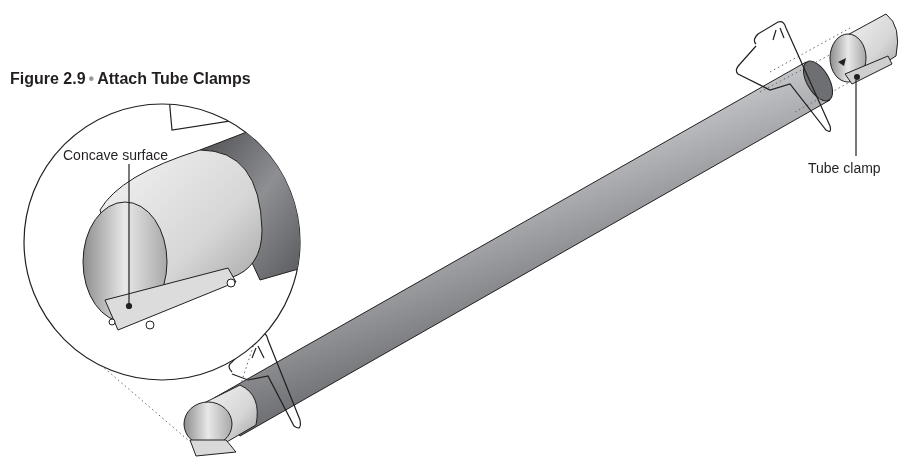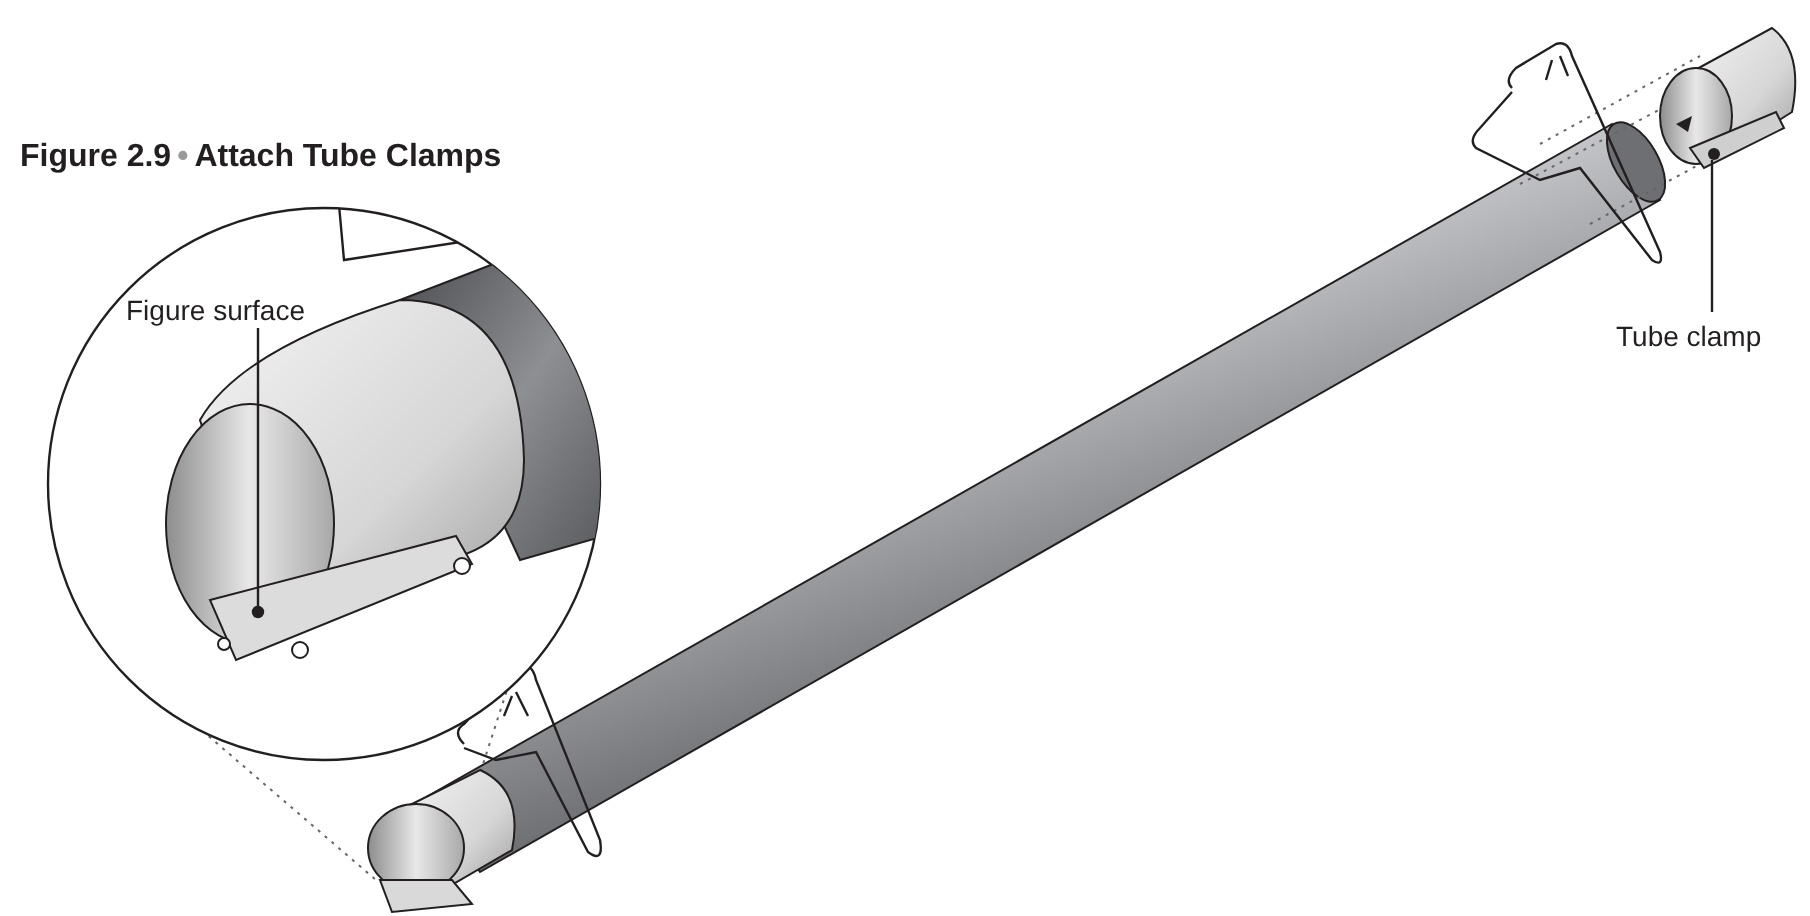--- a/index.html
+++ b/index.html
@@ -94,14 +94,14 @@
     <line x1="129" y1="164" x2="129" y2="305"></line>
     <circle cx="129" cy="306" r="2.5" fill="#231f20"></circle>
     <line x1="856" y1="80" x2="856" y2="156"></line>
   </g>
 </svg>
 
 <div class="title">
   <span>Figure 2.9</span><span class="dot">•</span><span>Attach Tube Clamps</span>
 </div>
 
-<div class="label" style="left:63px; top:147px;">Figure surface</div>
+<div class="label" style="left:63px; top:147px;">Concave surface</div>
 <div class="label" style="left:808px; top:160px;">Tube clamp</div>
 
 </body></html>

